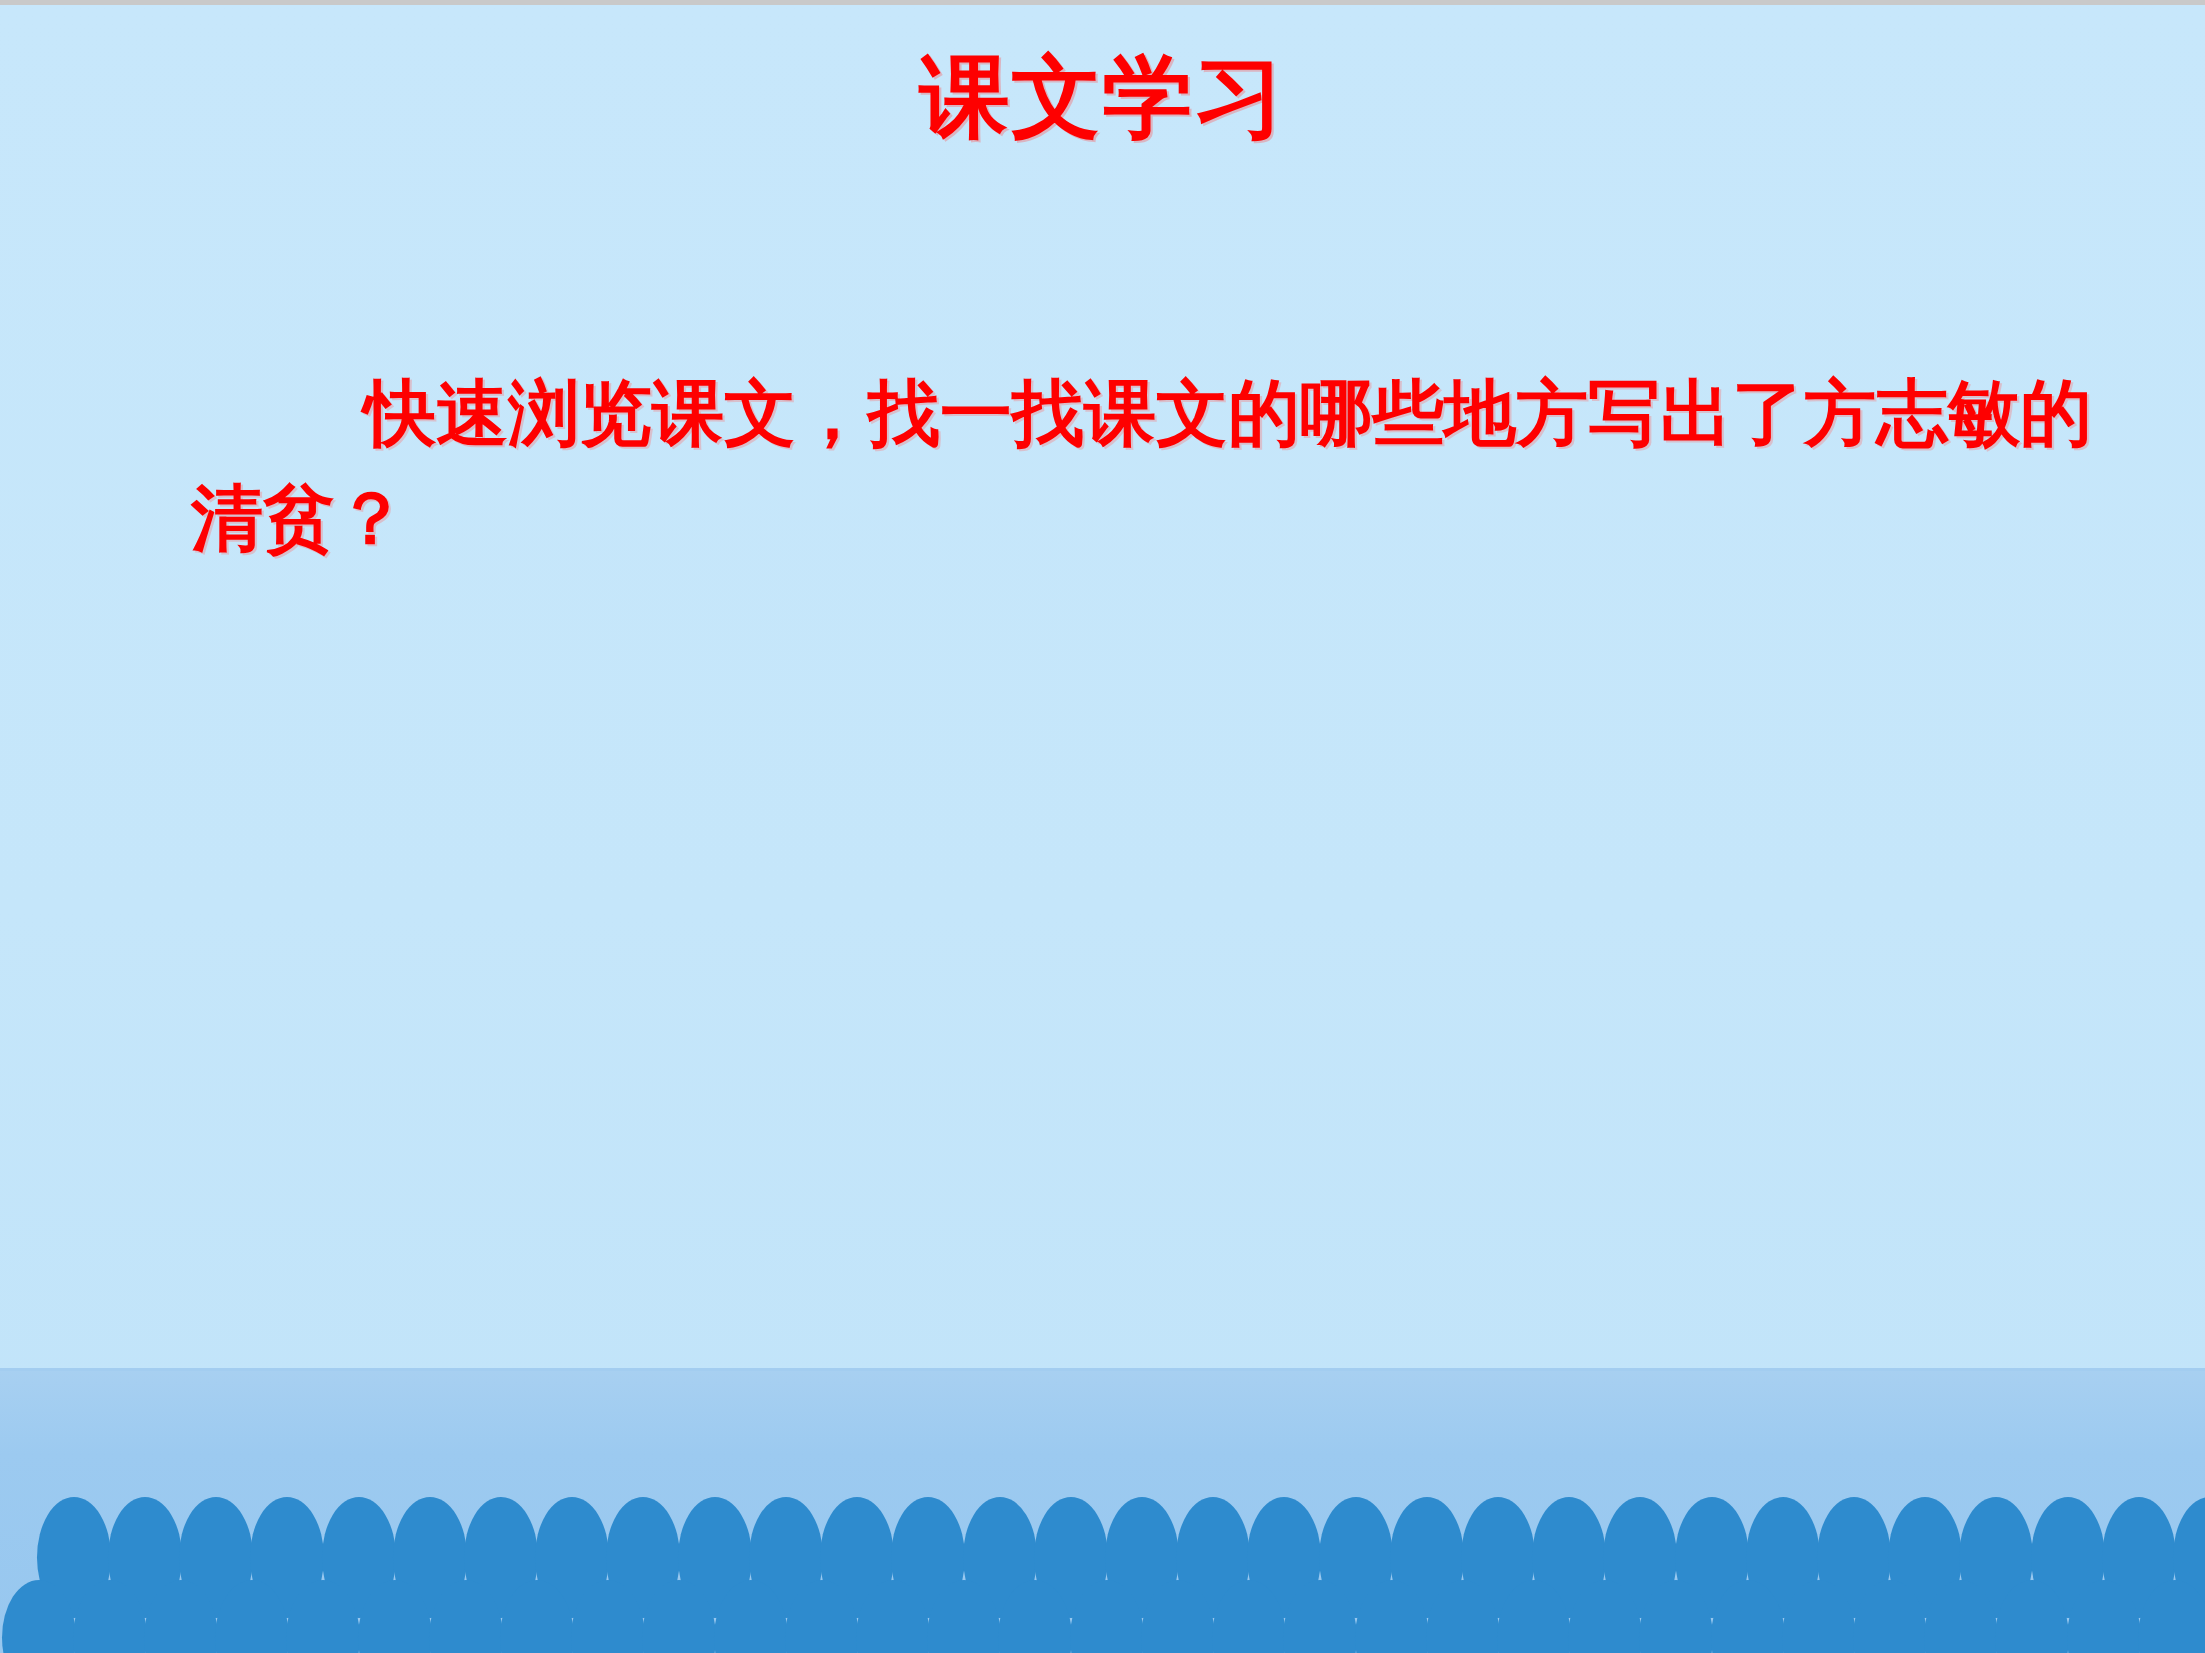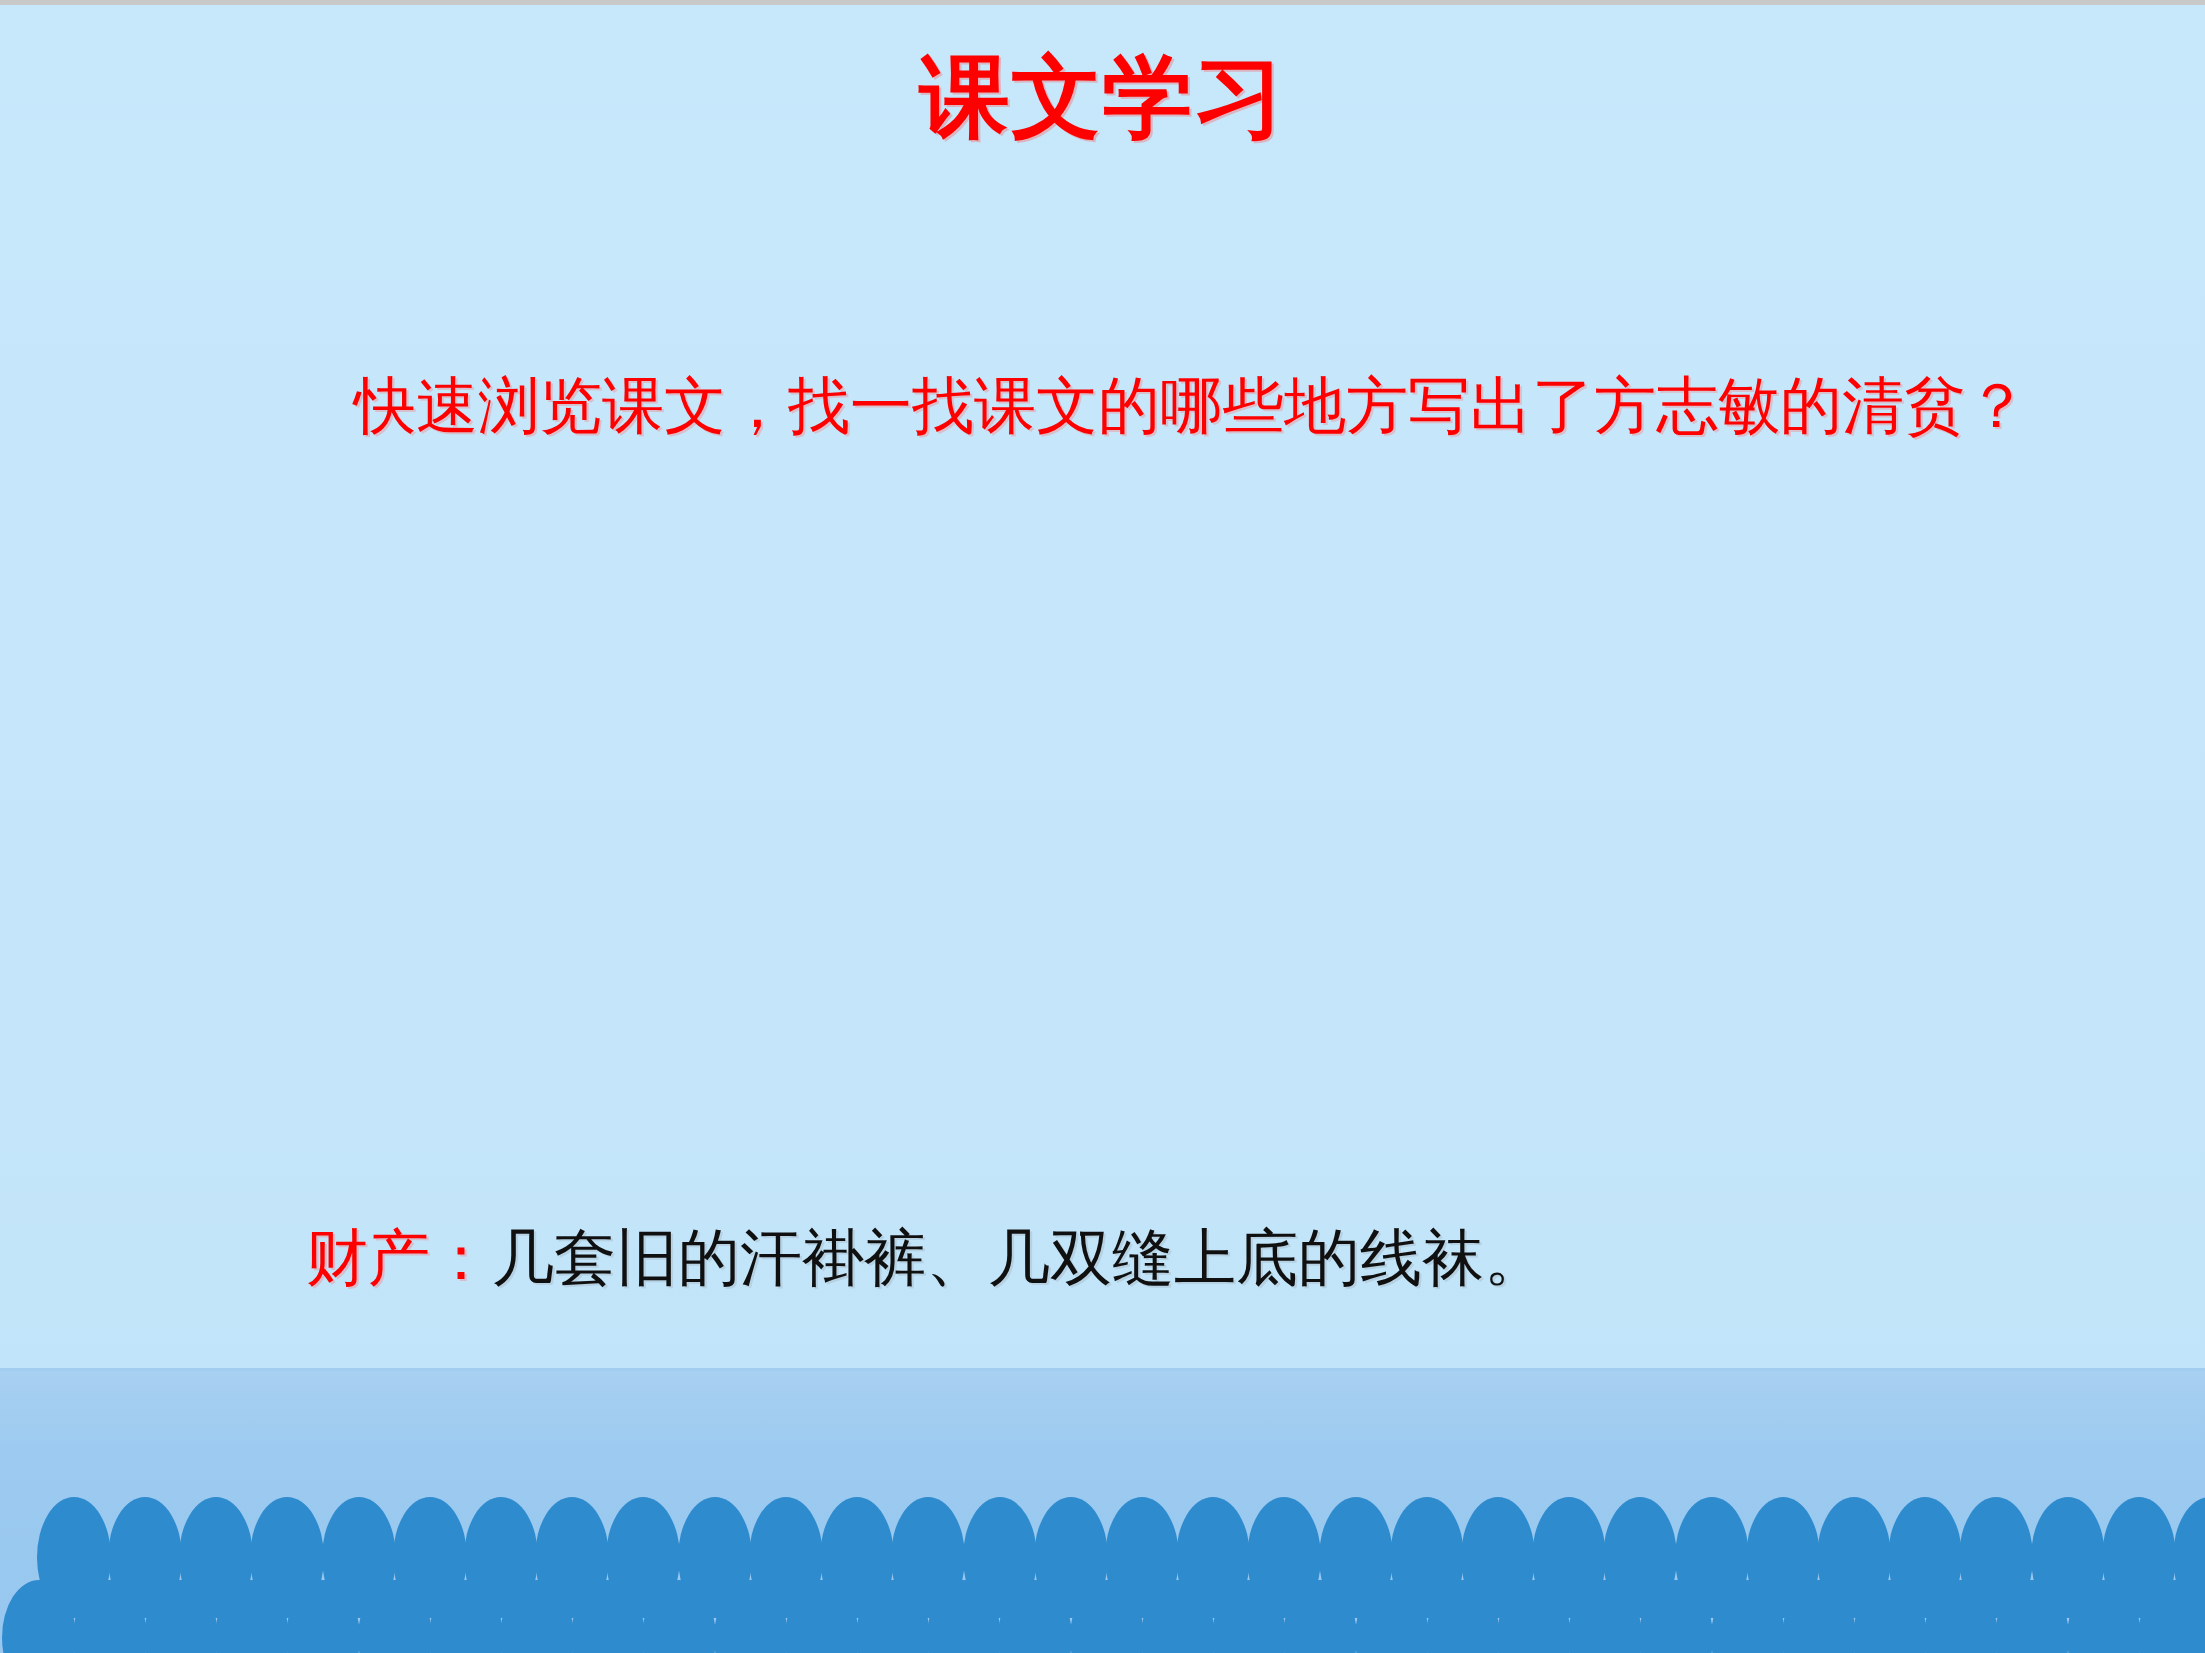--- a/index.html
+++ b/index.html
@@ -79,22 +79,22 @@
     line-height: 1.18;
     letter-spacing: 1.5px;
     text-shadow: 2.3px 2.3px 0 rgba(255,90,90,0.35);
     white-space: nowrap;
   }
 
   .para {
     position: absolute;
     left: 191px;
     width: 1960px;
-    font-size: 62px;
-    font-weight: normal;
+    font-size: 72px;
+    font-weight: bold;
     line-height: 1.46;
     letter-spacing: 0px;
     text-shadow: 2.3px 2.3px 0 rgba(120,120,120,0.18);
   }
 
   #question-para {
     top: 361px;
     color: #fe0000;
     text-indent: 101px;
     text-shadow: 2.3px 2.3px 0 rgba(255,110,110,0.32);
@@ -190,16 +190,15 @@
       <div class="bubble" style="left: 1995px; background: rgb(46, 139, 206);"></div>
       <div class="bubble" style="left: 2067px; background: rgb(46, 139, 206);"></div>
       <div class="bubble" style="left: 2138px; background: rgb(46, 139, 206);"></div>
     </div>
 
   <div id="title">课文学习</div>
 
   <div class="para" id="question-para">　快速浏览课文，找一找课文的哪些地方写出了方志敏的清贫？</div>
 
 
-  <div class="para" id="property-para"><span class="label-red">财产：</span><span>几套旧的汗褂裤、几双缝上底的线袜。</span></div>
 
 </div>
 
 
 </body></html>

